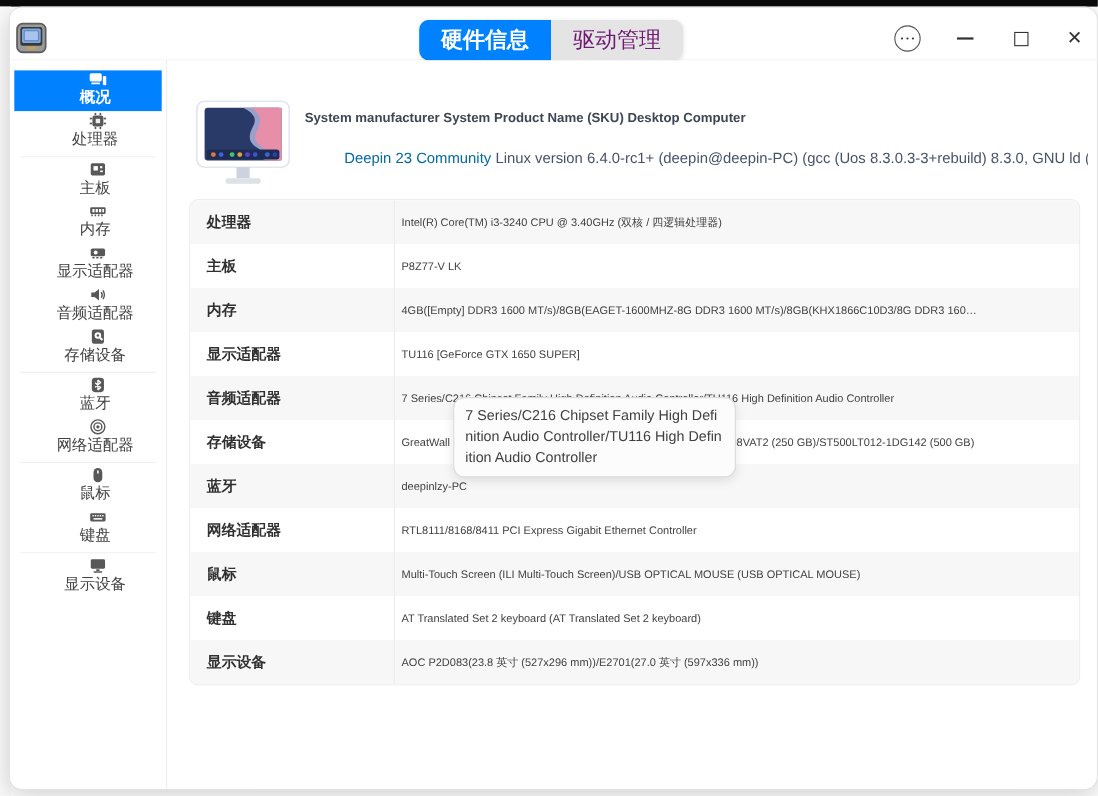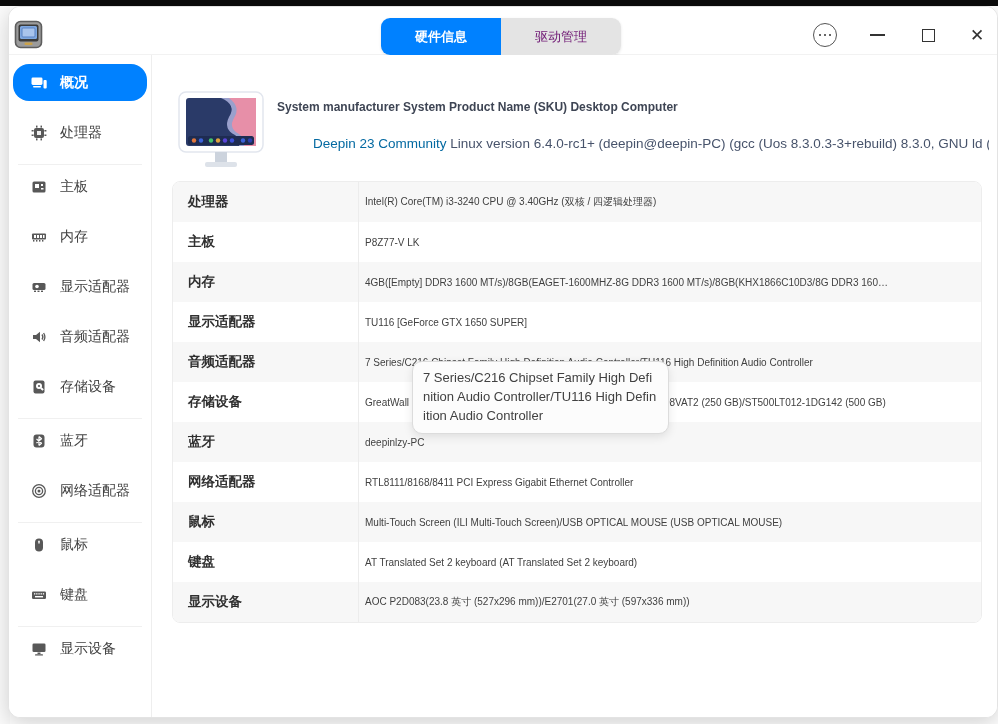--- a/index.html
+++ b/index.html
@@ -12,39 +12,39 @@
     background:#ffffff; border-radius:12px; border:1px solid #e3e3e3;
     box-shadow:0 6px 22px rgba(0,0,0,.18); overflow:hidden; }
 
   
   .titlebar { position:absolute; left:0; top:0; width:100%; height:48px; background:#ffffff;
     border-bottom:1px solid #f2f2f2; }
   .app-icon { position:absolute; left:5px; top:13px; width:29px; height:29px; }
   .tabgroup { position:absolute; left:372px; top:11px; height:37px; display:flex;
     border-radius:9px; overflow:hidden; box-shadow:0 1px 3px rgba(0,0,0,.10); }
   .tab { width:120px; height:37px; display:flex; align-items:center; justify-content:center;
-    font-size:13px; cursor:pointer; }
+    font-size:20px; cursor:pointer; }
   .tab.active { background:#0081ff; color:#ffffff; font-weight:bold; }
   .tab.inactive { background:#e4e4e4; color:#701a75; }
   .winctl { position:absolute; top:15px; width:26px; height:26px; display:flex;
     align-items:center; justify-content:center; color:#333; cursor:pointer; }
   .menu-btn { left:803px; }
   .menu-circle { width:24px; height:24px; border:1.4px solid #555; border-radius:50%;
     display:flex; align-items:center; justify-content:center; }
   .menu-circle .dots { display:flex; gap:2.5px; }
   .menu-circle .dots i { width:2.6px; height:2.6px; background:#333; border-radius:50%; }
   .min-btn { left:855px; } .min-btn .bar { width:15px; height:1.6px; background:#333; }
   .max-btn { left:906px; } .max-btn .box { width:13px; height:13px; border:1.6px solid #333; }
   .close-btn { left:955px; font-size:17px; }
 
   
   .sidebar { position:absolute; left:0; top:48px; width:143px; height:664px; background:#ffffff;
     border-right:1px solid #eeeeee; padding-top:9px; }
-  .side-item { position:relative; margin:0 4px 13px 4px; height:37px; border-radius:16px;
-    display:flex; align-items:center; cursor:pointer; color:#414141; }
+  .side-item { position:relative; margin:0 4px 1px 4px; height:37px; border-radius:0;
+    display:flex; align-items:center; cursor:pointer; color:#414141;flex-direction:column; }
   .side-item .icn { width:16px; height:16px; margin-left:18px; flex:0 0 16px; }
   .side-item .lbl { margin-left:13px; font-size:14px; }
   .side-item.active { background:#0081ff; color:#ffffff; }
   .side-item.active .lbl { font-weight:bold; }
   .side-div { height:1px; background:#f0f0f0; margin:3px 9px; }
   .icn svg { display:block; width:16px; height:16px; }
   .ink { fill:#585858; } .ink-s { stroke:#585858; fill:none; }
   .active .ink { fill:#ffffff; }
 
   

